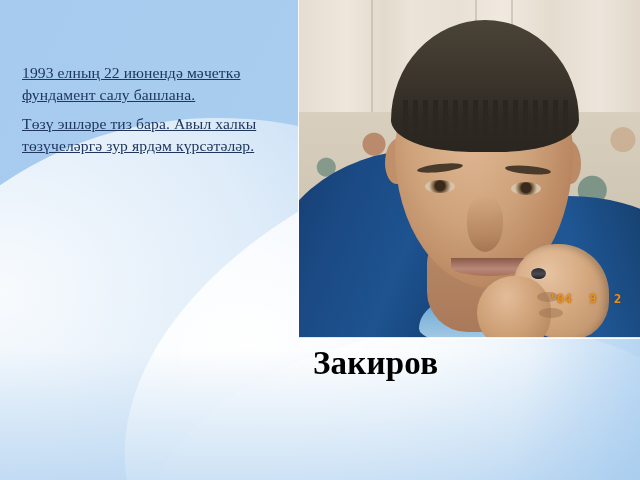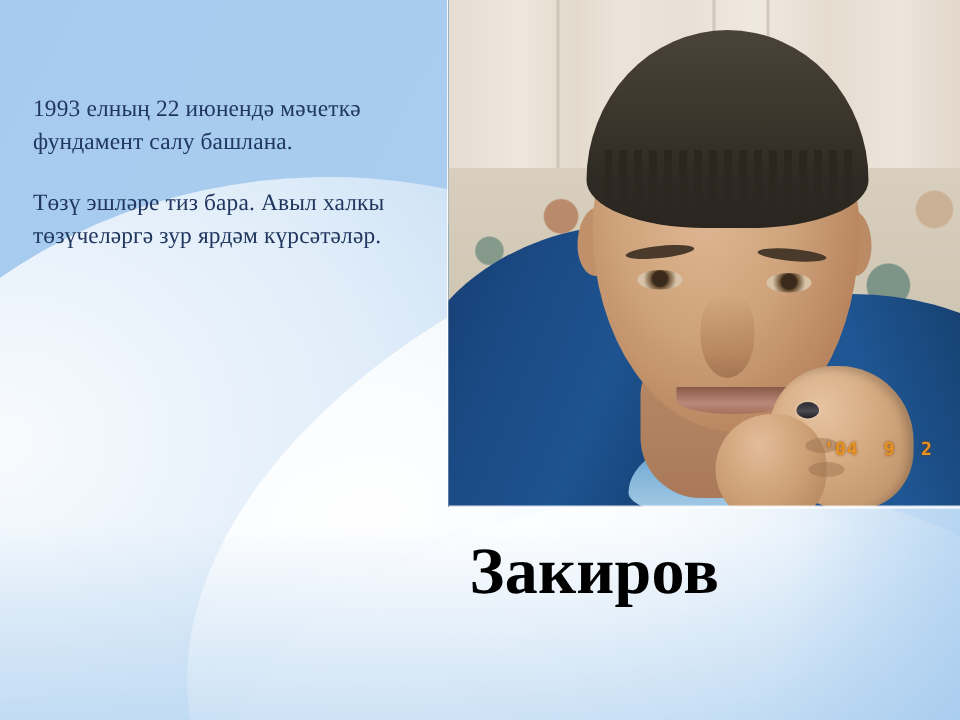--- a/index.html
+++ b/index.html
@@ -80,23 +80,24 @@
     left: 22px;
     top: 62px;
     width: 268px;
     color: #20365e;
     font-size: 15.6px;
     line-height: 1.43;
     letter-spacing: 0.1px;
   }
   .para {
     margin: 0;
+    text-decoration: underline;
   }
   .para + .para {
-    margin-top: 18px;
+    margin-top: 6px;
   }
 
   
   .photo-frame {
     position: absolute;
     left: 299px;
     top: 0px;
     width: 341px;
     height: 338px;
     overflow: hidden;
@@ -321,24 +322,24 @@
     bottom: 0;
     width: 341px;
     height: 1px;
     background: rgba(255,255,255,0.85);
   }
 
   
   .name-block {
     position: absolute;
     left: 313px;
-    top: 356px;
+    top: 345px;
     color: #000000;
     font-family: "Liberation Serif", serif;
-    font-size: 44px;
+    font-size: 33px;
     font-weight: bold;
     line-height: 1.14;
     letter-spacing: 0.2px;
   }
   .name-line { display: block; white-space: nowrap; }
 </style>
 </head>
 <body>
 
 <div id="slide">

